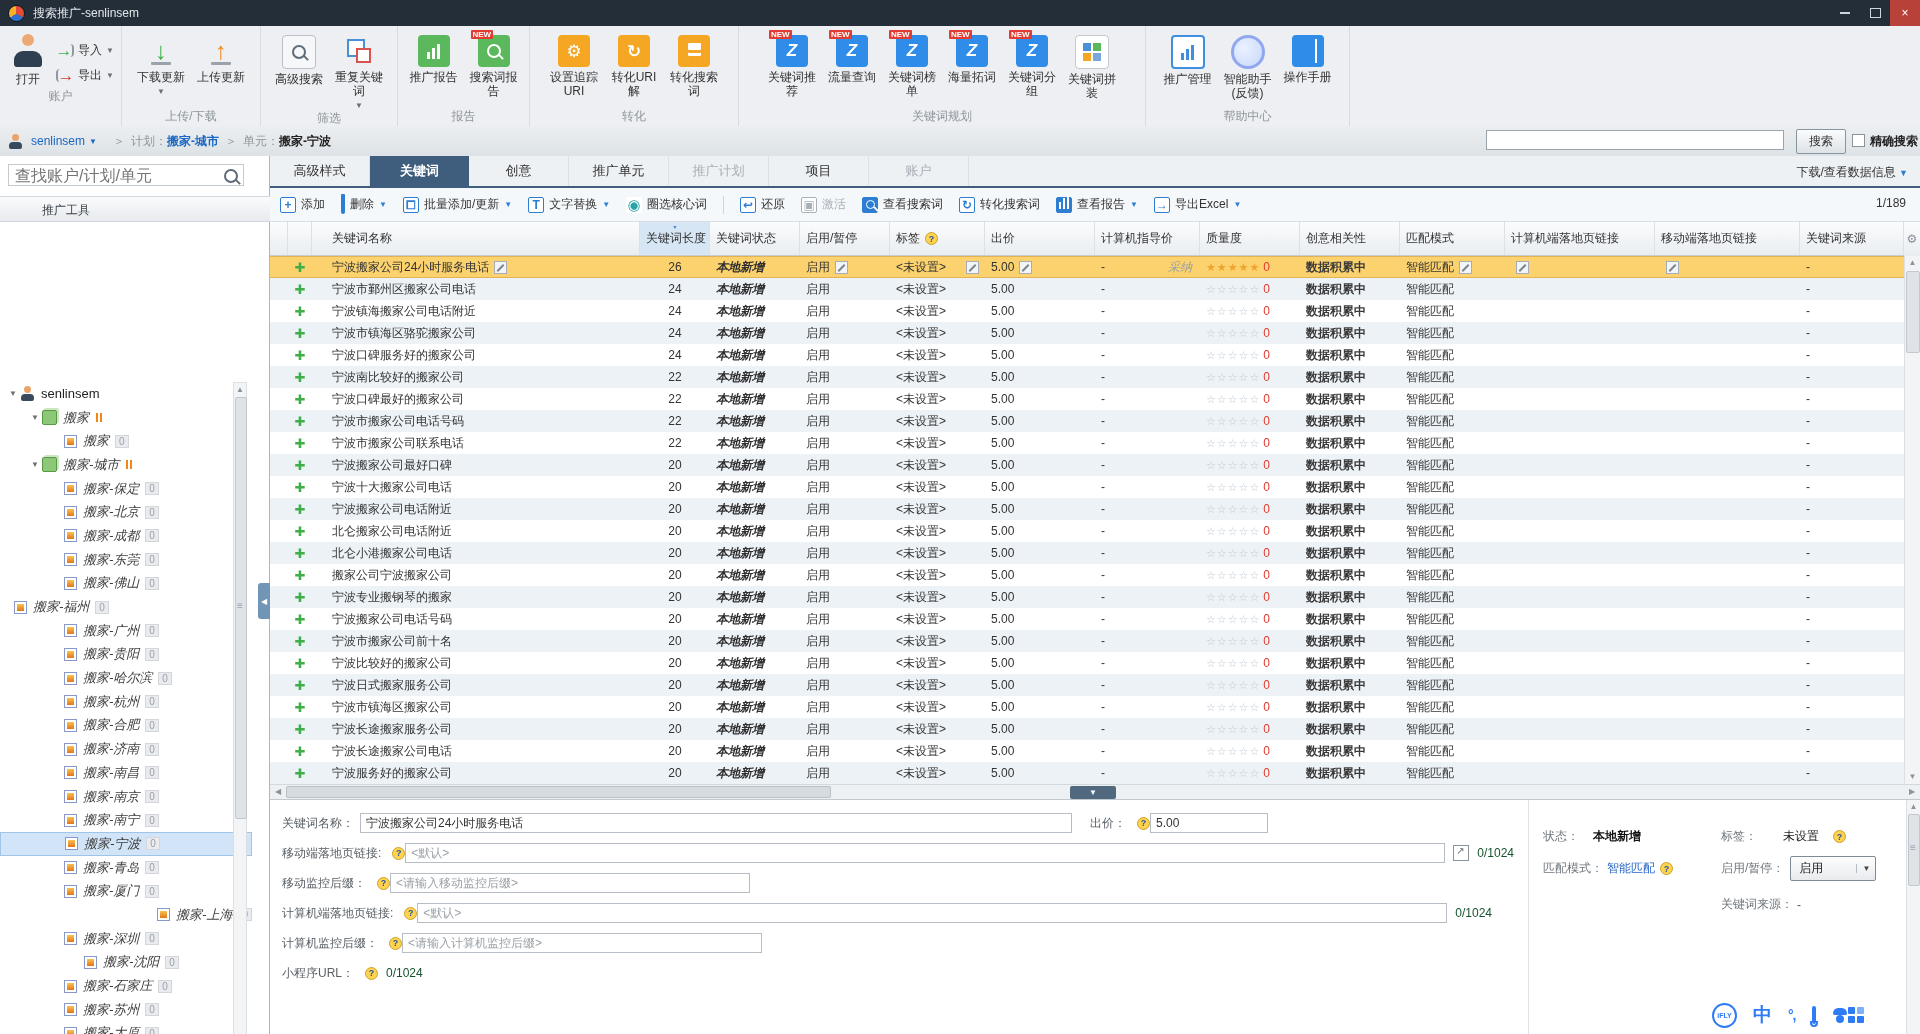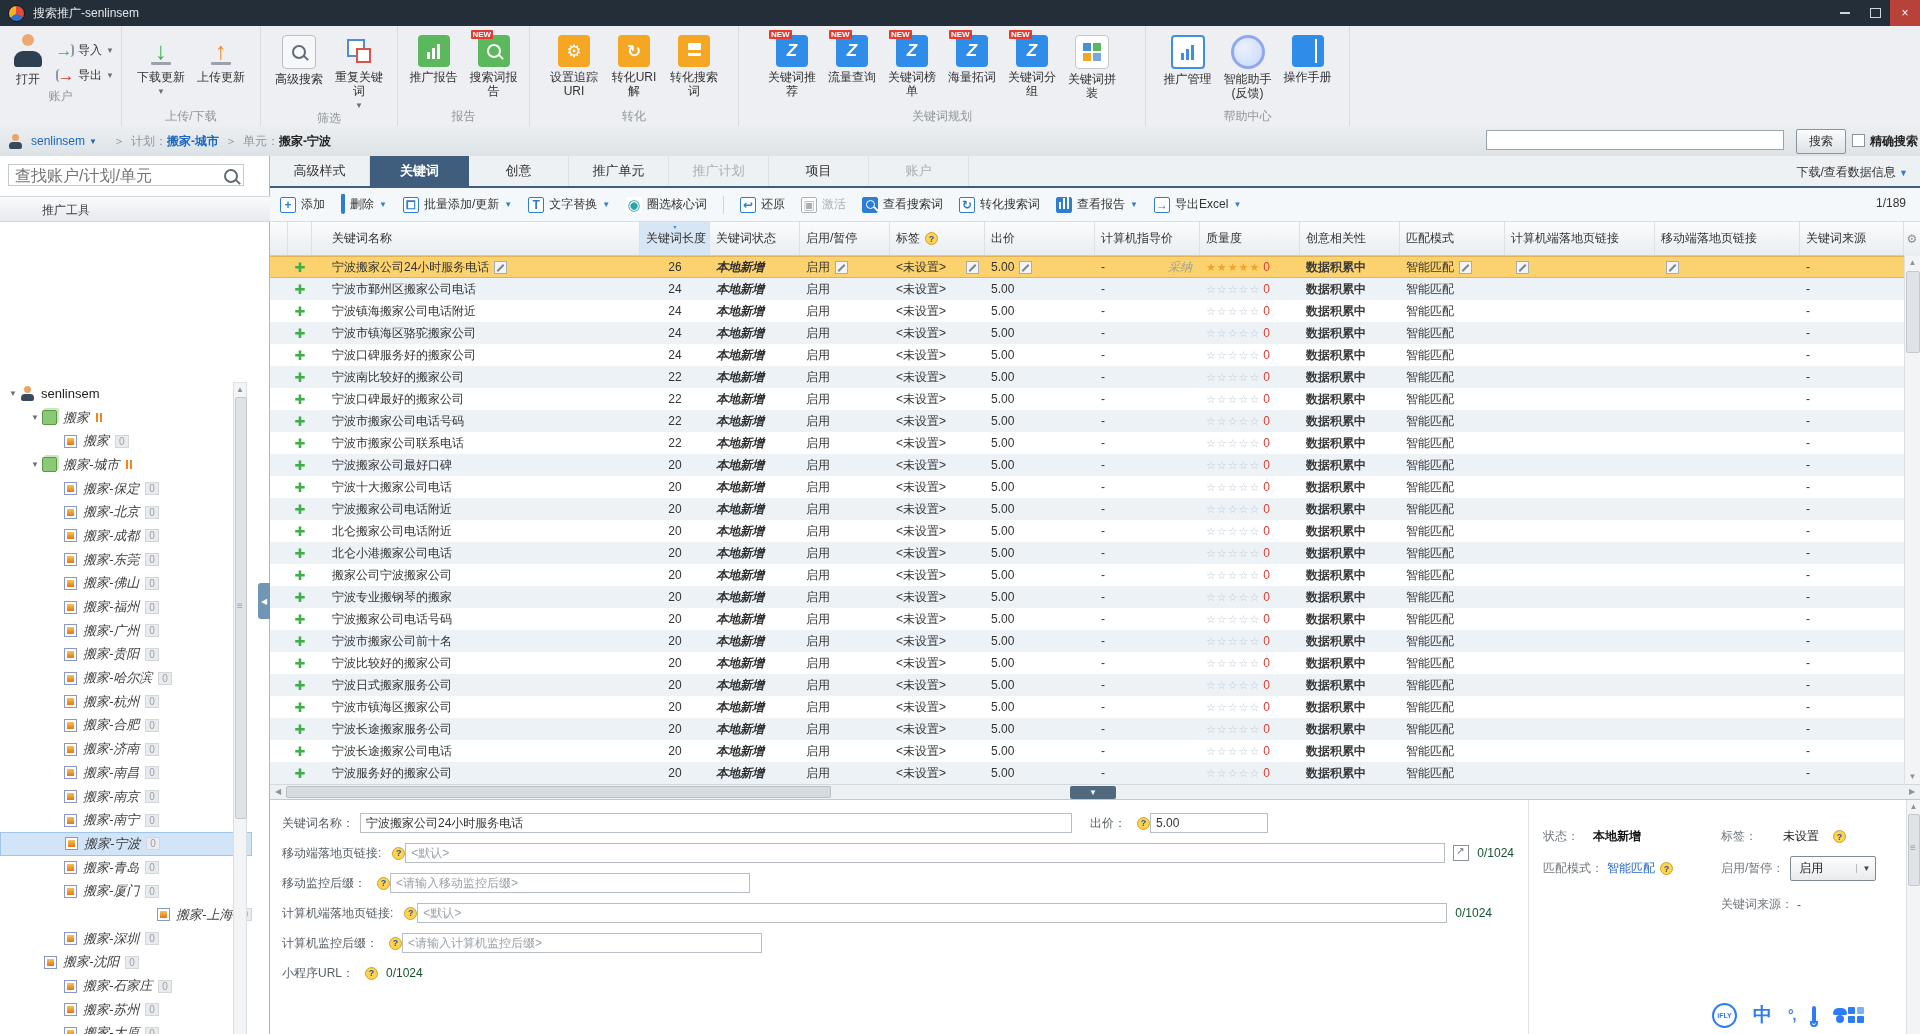--- a/index.html
+++ b/index.html
@@ -497,21 +497,21 @@
           <span class="cnt">0</span>
         </div>
         <div class="trow" style="padding-left: 50px;">
           <span class="tcaret"></span>
           <span class="unit-ic">
             <b></b>
           </span>
           <span class="lbl">搬家-佛山</span>
           <span class="cnt">0</span>
         </div>
-        <div class="trow" style="padding-left: 50px; text-align: right;">
+        <div class="trow" style=" text-align: right;">
           <span class="tcaret"></span>
           <span class="unit-ic">
             <b></b>
           </span>
           <span class="lbl">搬家-福州</span>
           <span class="cnt">0</span>
         </div>
         <div class="trow" style="padding-left: 50px;">
           <span class="tcaret"></span>
           <span class="unit-ic">
@@ -617,21 +617,21 @@
           <span class="cnt">0</span>
         </div>
         <div class="trow" style="padding-left: 50px;">
           <span class="tcaret"></span>
           <span class="unit-ic">
             <b></b>
           </span>
           <span class="lbl">搬家-深圳</span>
           <span class="cnt">0</span>
         </div>
-        <div class="trow" style="padding-left: 30px;">
+        <div class="trow" style="padding-left: 70px;">
           <span class="tcaret"></span>
           <span class="unit-ic">
             <b></b>
           </span>
           <span class="lbl">搬家-沈阳</span>
           <span class="cnt">0</span>
         </div>
         <div class="trow" style="padding-left: 50px;">
           <span class="tcaret"></span>
           <span class="unit-ic">

